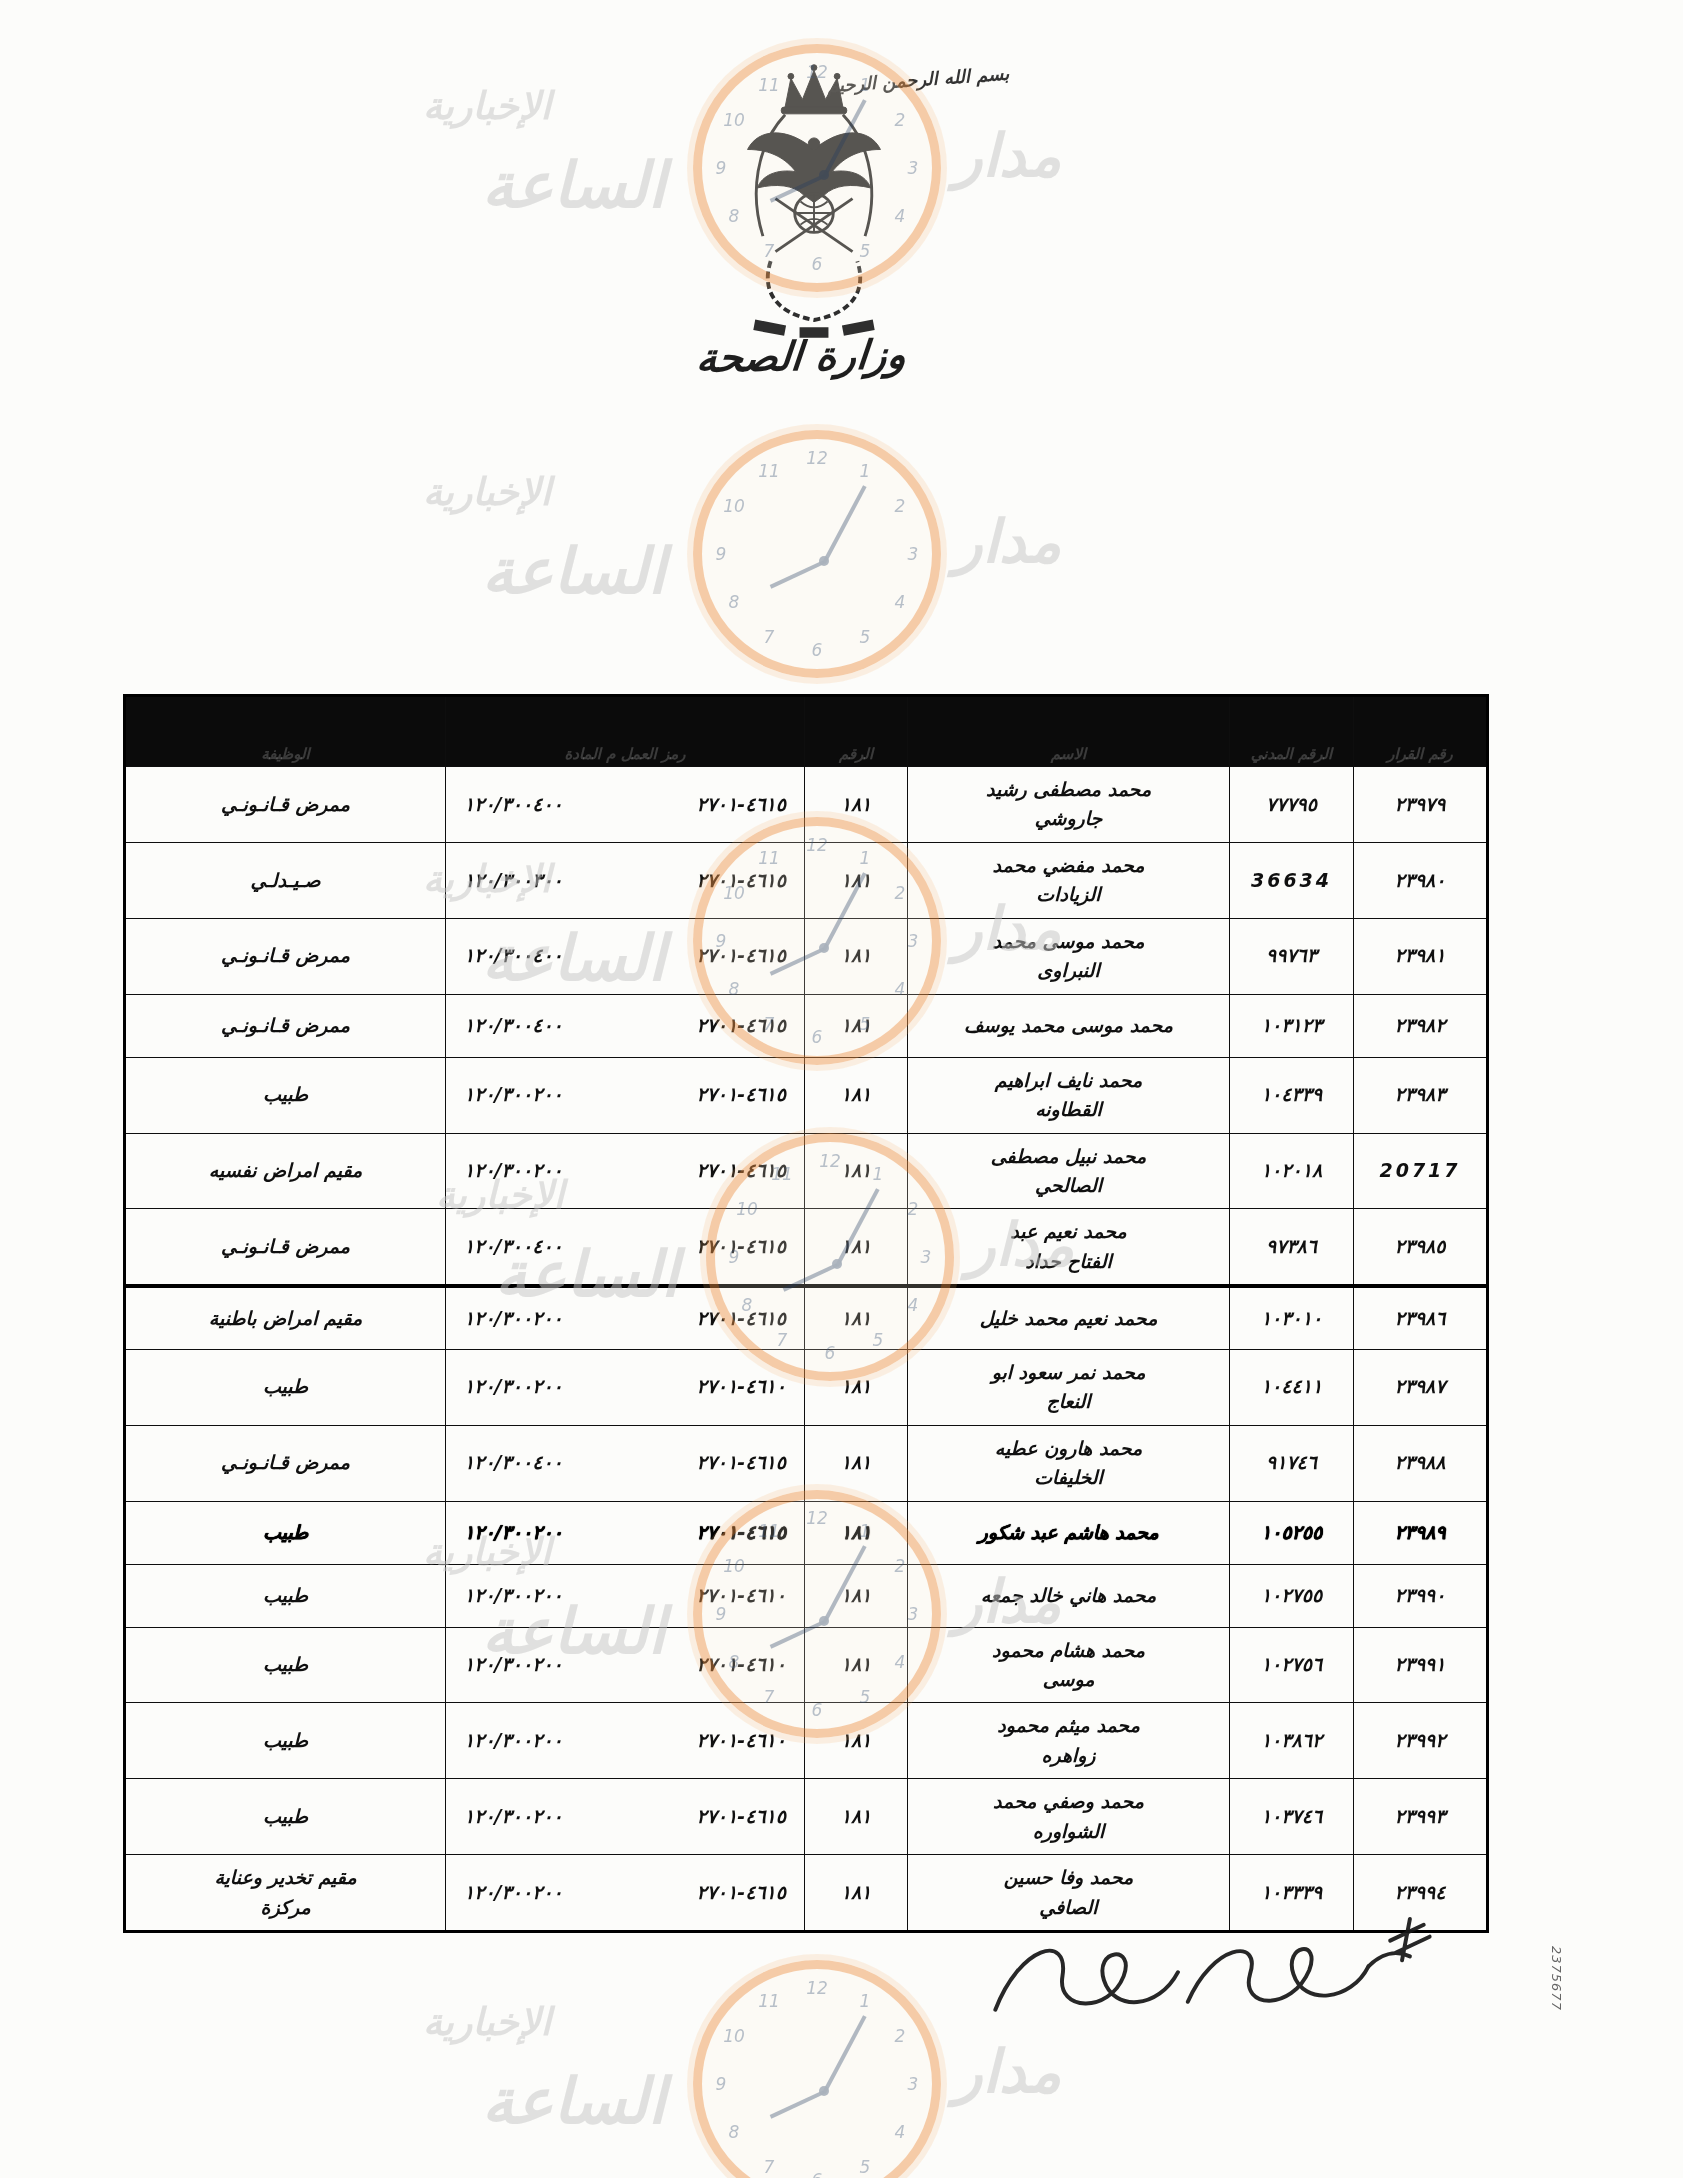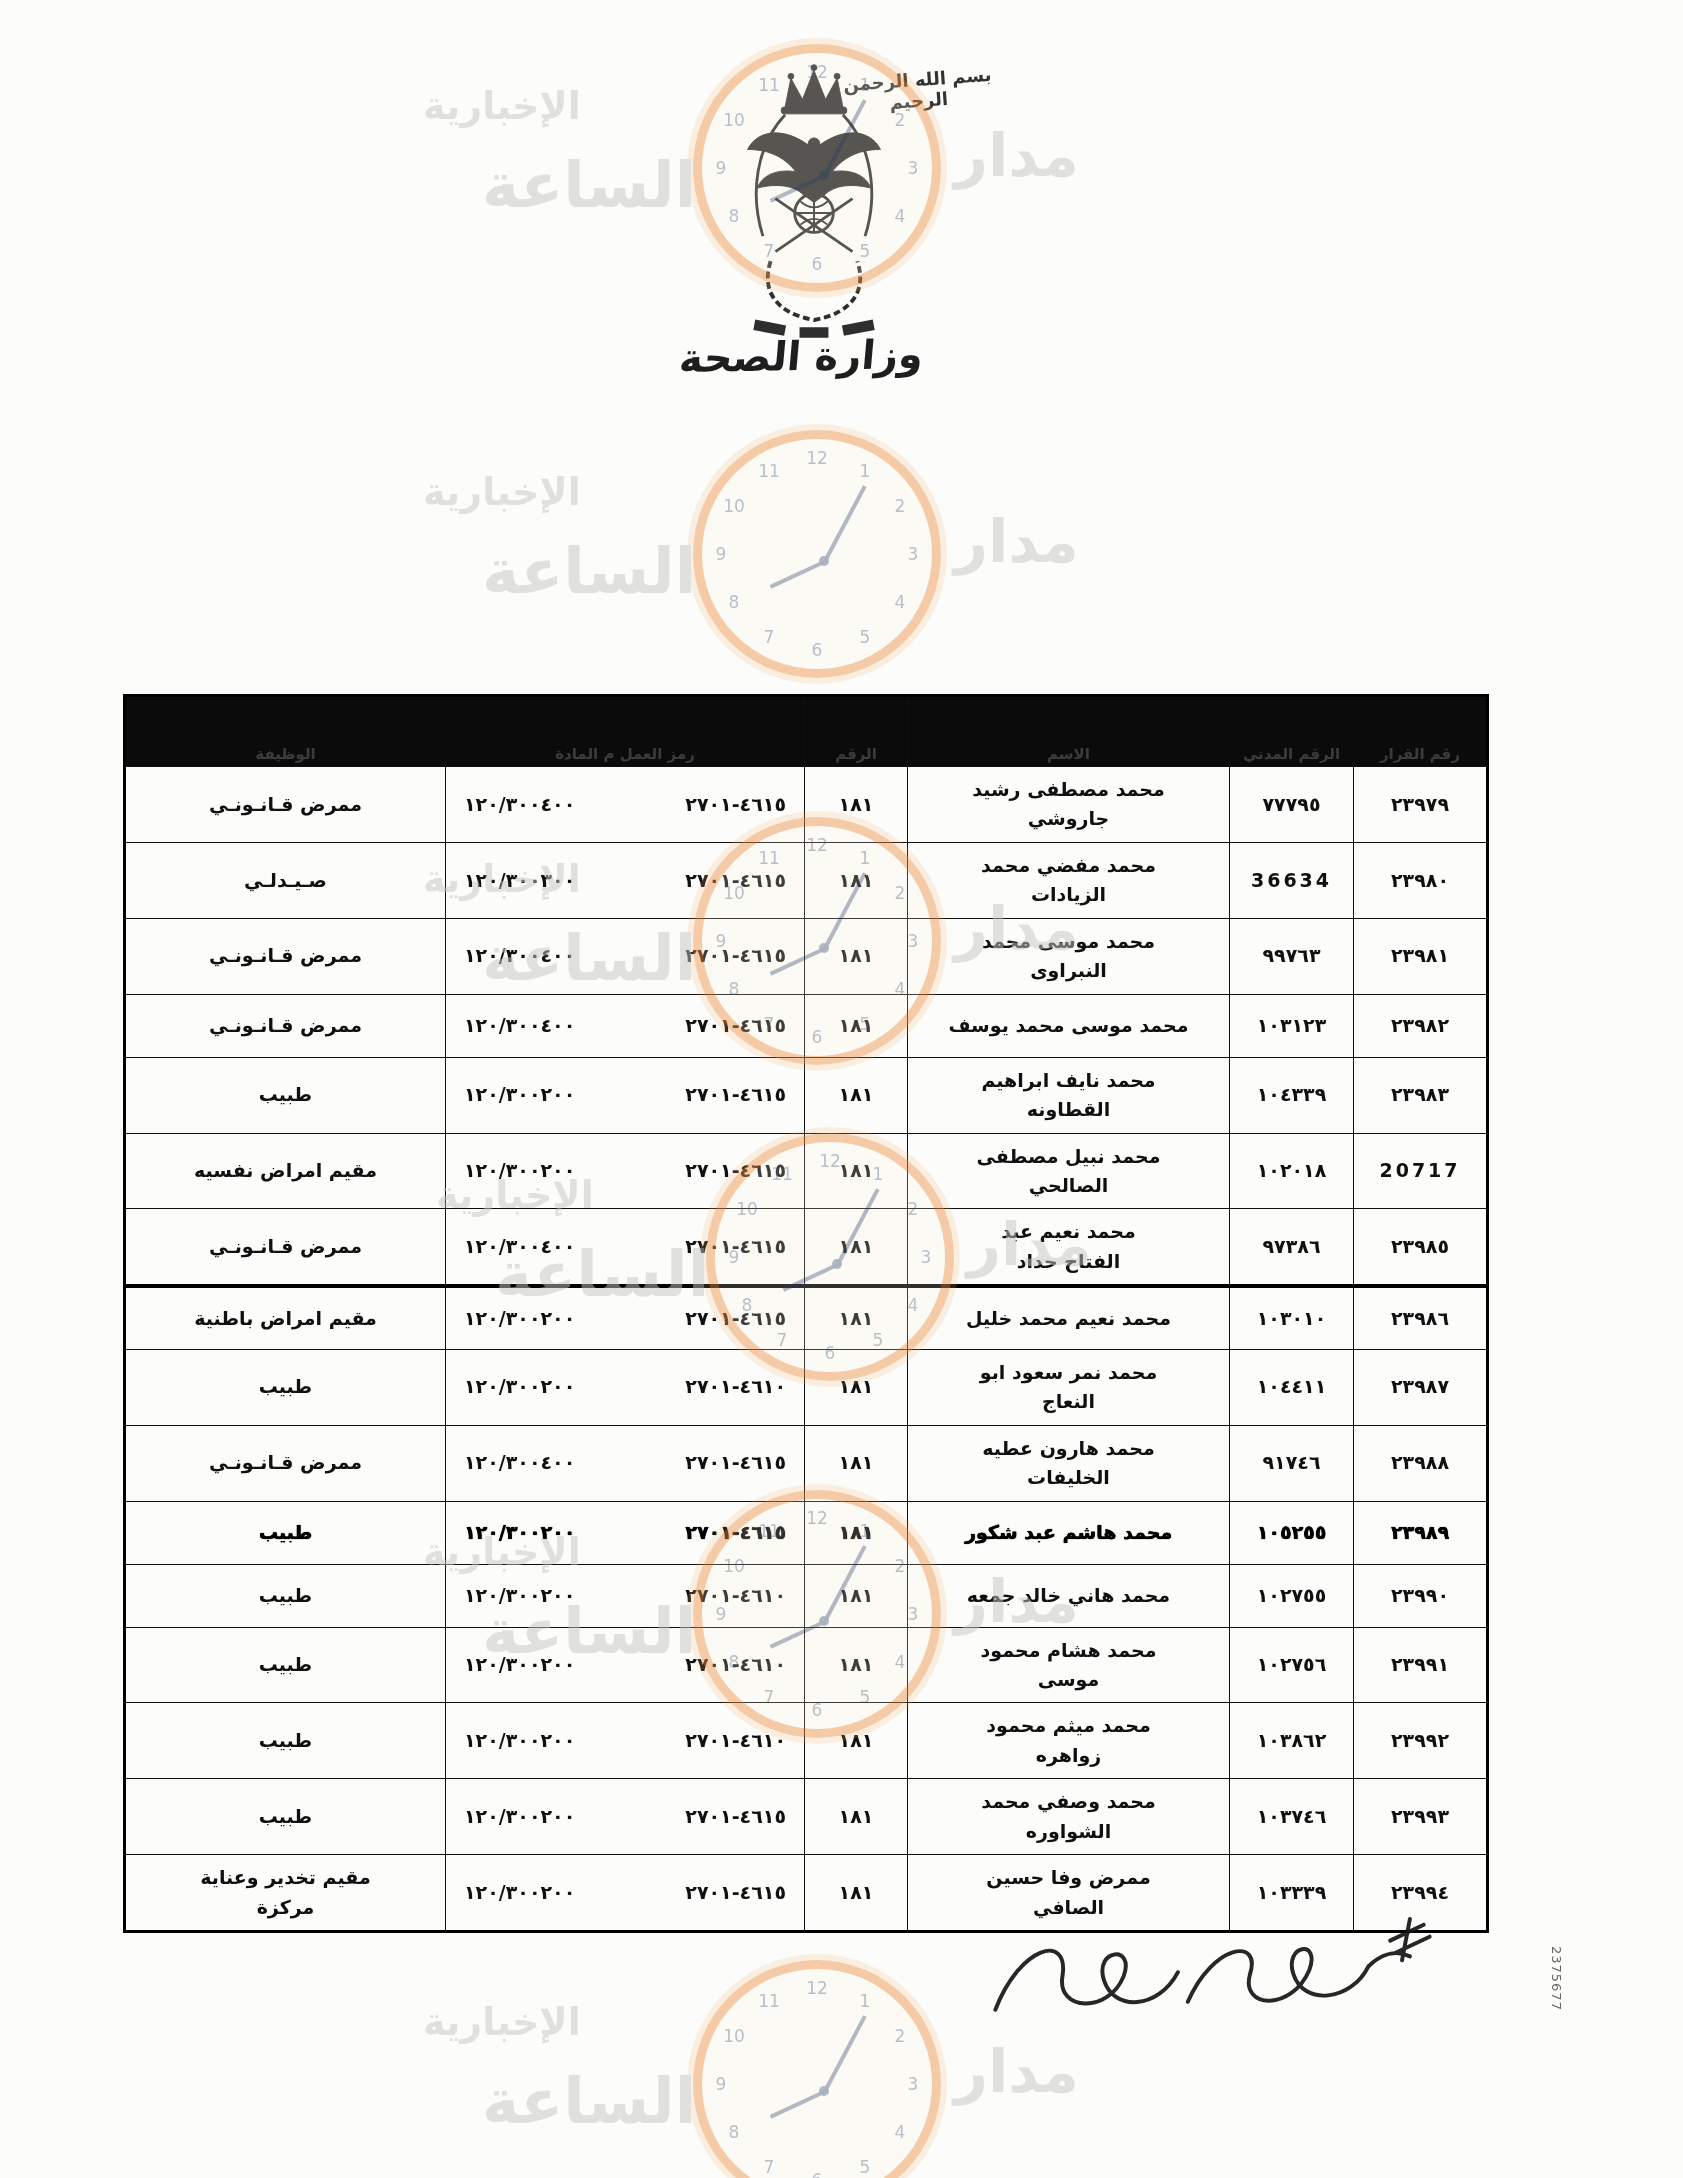--- a/index.html
+++ b/index.html
@@ -1,20 +1,21 @@
 <!DOCTYPE html>
 <html lang="ar"><head>
 <meta charset="utf-8">
 <style>
   * { margin:0; padding:0; box-sizing:border-box; }
   html,body { background:#e9e9e9; }
   .page {
     position:relative; width:1683px; height:2178px; overflow:hidden;
     background:#fcfcfa; font-family:"DejaVu Sans", sans-serif; color:#111;
     margin:0 auto;
+    font-style:italic;
   }
 
   
   .watermark-layer { position:absolute; inset:0; z-index:6; opacity:.5; pointer-events:none; }
   .wm-unit { position:absolute; width:0; height:0; }
   .wm-clock {
     position:absolute; left:-124px; top:-124px; width:248px; height:248px;
     border:9px solid rgba(236,140,60,.85); border-radius:50%;
     background:rgba(252,240,222,.40); box-shadow:0 0 0 6px rgba(244,178,110,.35);
   }
@@ -471,21 +472,21 @@
             <div class="code-wrap">
               <span>١٢٠/٣٠٠٢٠٠</span>
               <span>٤٦١٥-٢٧٠١</span>
             </div>
           </td>
           <td class="job-cell">طبيب</td>
         </tr>
         <tr>
           <td class="num-cell">٢٣٩٩٤</td>
           <td class="num-cell">١٠٣٣٣٩</td>
-          <td class="name-cell">ممرض وفا حسين
+          <td class="name-cell">محمد وفا حسين
 الصافي</td>
           <td class="num-cell">١٨١</td>
           <td class="code-cell">
             <div class="code-wrap">
               <span>١٢٠/٣٠٠٢٠٠</span>
               <span>٤٦١٥-٢٧٠١</span>
             </div>
           </td>
           <td class="job-cell">مقيم تخدير وعناية
 مركزة</td>

